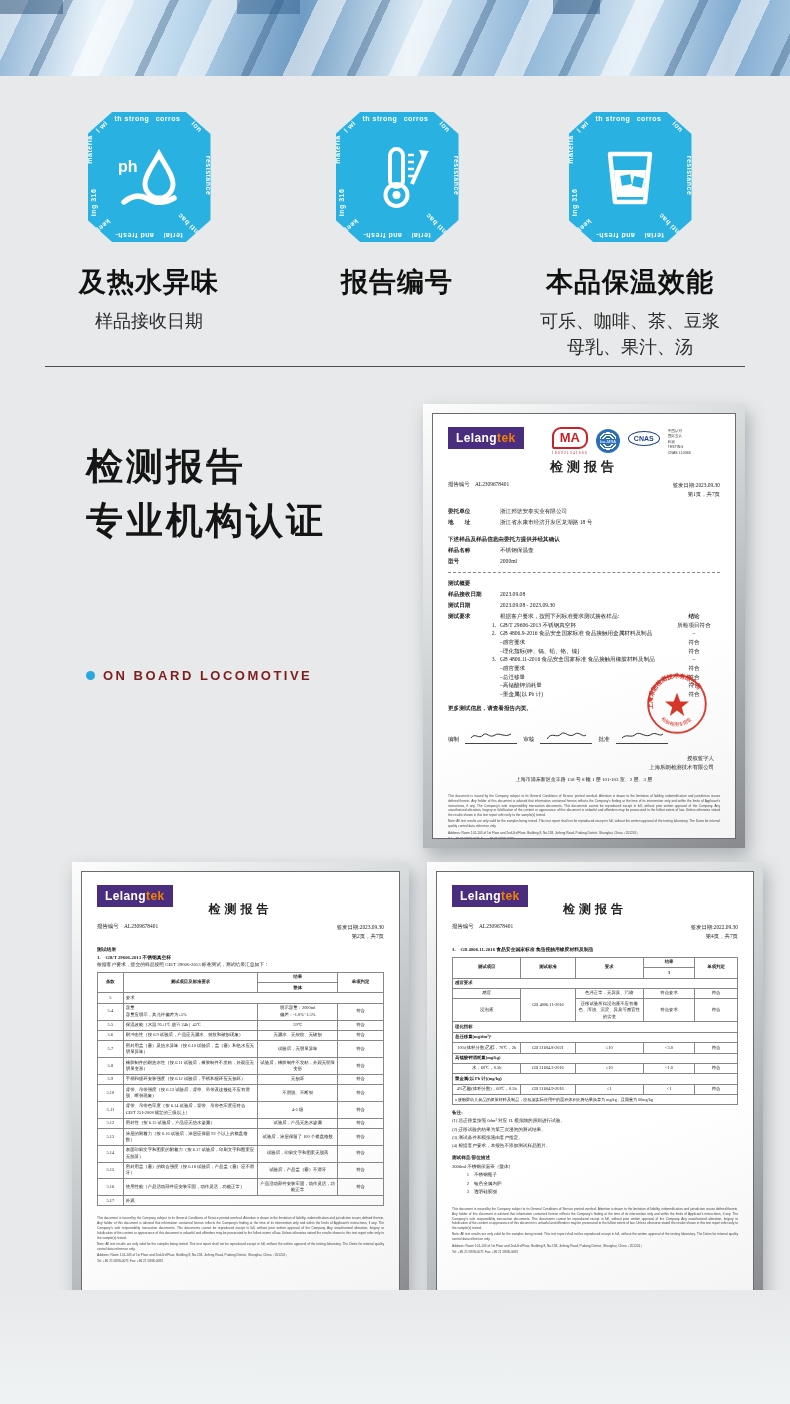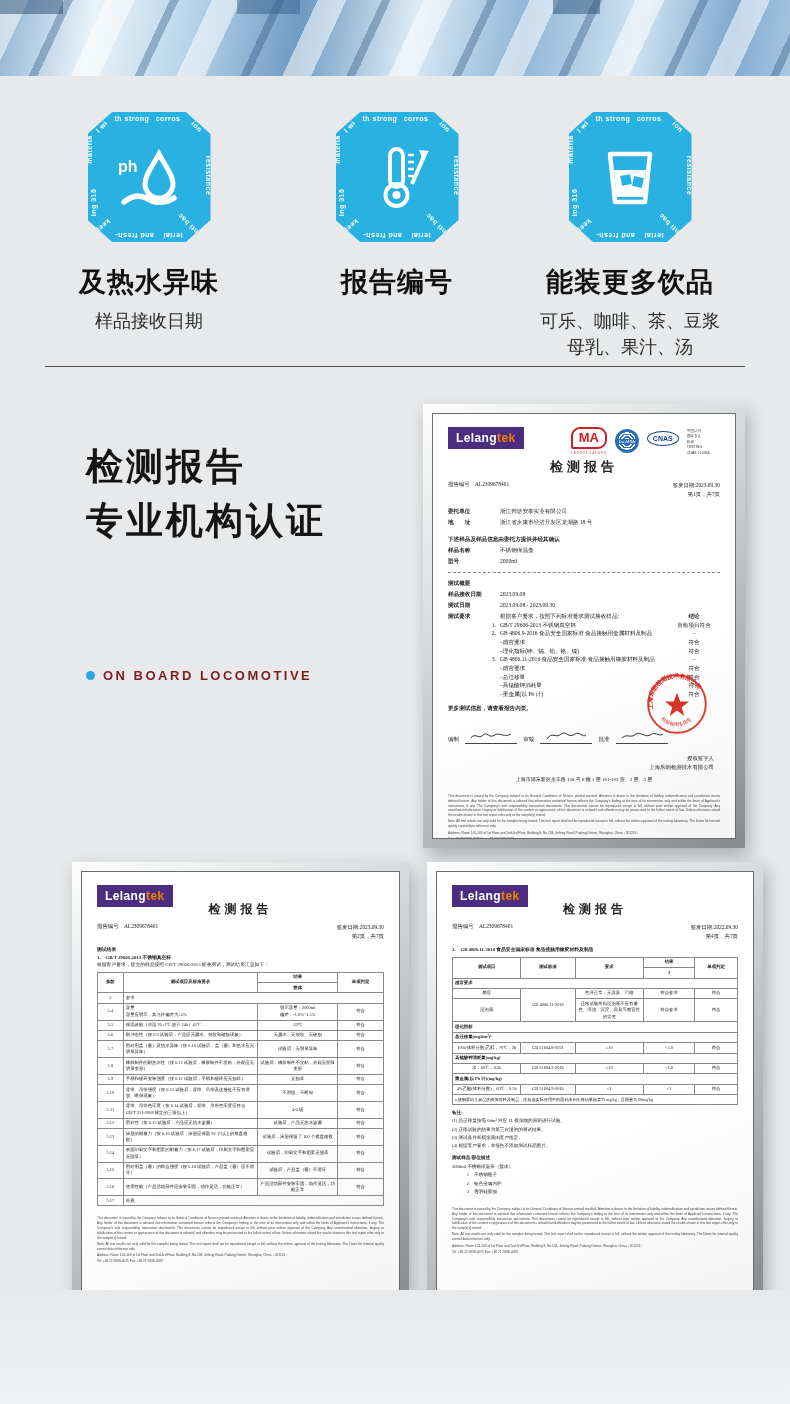--- a/index.html
+++ b/index.html
@@ -56,21 +56,21 @@
     font-family:"Liberation Serif",serif;color:#222;}
   .f-cert1{left:423px;top:404px;width:304px;height:426px;}
   .f-cert2{left:72px;top:862px;width:319px;height:427px;}
   .f-cert3{left:427px;top:862px;width:318px;height:427px;}
 
   
   .lelang{display:inline-block;background:#4b2d7f;color:#fff;font-family:"Liberation Sans",sans-serif;
     font-weight:bold;font-size:12px;padding:4px 8px;letter-spacing:.4px;}
   .lelang .tek{color:#f08300;}
   .c1-header{display:flex;align-items:flex-start;gap:8px;}
-  .ma-group{margin-left:39px;text-align:center;}
+  .ma-group{margin-left:20px;text-align:center;}
   .ma-box{display:inline-block;border:2.2px solid #cc2027;border-radius:9px 9px 9px 2px;padding:0 6px;
     color:#cc2027;font-weight:bold;font-size:13px;font-family:"Liberation Sans",sans-serif;line-height:1.4;}
   .ma-num{font-size:4px;color:#cc2027;letter-spacing:1px;margin-top:1px;}
   .ilac{width:24px;height:24px;border-radius:50%;background:radial-gradient(circle,#ffffff 0 20%,#2a6fb8 20% 28%,#ffffff 28% 36%,#2a6fb8 36% 44%,#ffffff 44% 52%,#2a6fb8 52% 100%);
     display:flex;align-items:center;justify-content:center;margin-top:2px;}
   .ilac span{font-size:4px;color:#fff;background:#2a6fb8;padding:0 1px;font-family:"Liberation Sans",sans-serif;}
   .cnas{border:1.6px solid #1b3f8f;border-radius:50%;padding:3px 5px;color:#1b3f8f;font-weight:bold;
     font-size:7px;font-family:"Liberation Sans",sans-serif;margin-top:4px;}
   .accred{font-size:3.6px;line-height:1.5;color:#333;font-family:"Liberation Sans",sans-serif;margin-top:2px;}
   .cert-title{text-align:center;font-size:13px;font-weight:bold;letter-spacing:4px;margin-top:2px;}
@@ -190,21 +190,21 @@
         <span class="bseg s-top-l">th strong</span>
         <span class="bseg s-top-r">corros</span>
         <span class="bseg s-corner-tr">ion</span>
         <span class="bseg s-right">resistance</span>
         <span class="bseg s-corner-br">Anti bac</span>
         <span class="bseg s-bottom-r">terial</span>
         <span class="bseg s-bottom-l">and fresh-</span>
         <span class="bseg s-corner-bl">keep</span>
         <span class="bseg s-left-bottom">ing 316</span>
       </div>
-    <div class="badge-title">能装更多饮品</div>
+    <div class="badge-title">本品保温效能</div>
     <div class="badge-sub">
       <div>可乐、咖啡、茶、豆浆</div>
       <div>母乳、果汁、汤</div>
     </div>
   </div>
 
   <div class="divider"></div>
 
   <div class="intro">
     <div class="intro-title">

